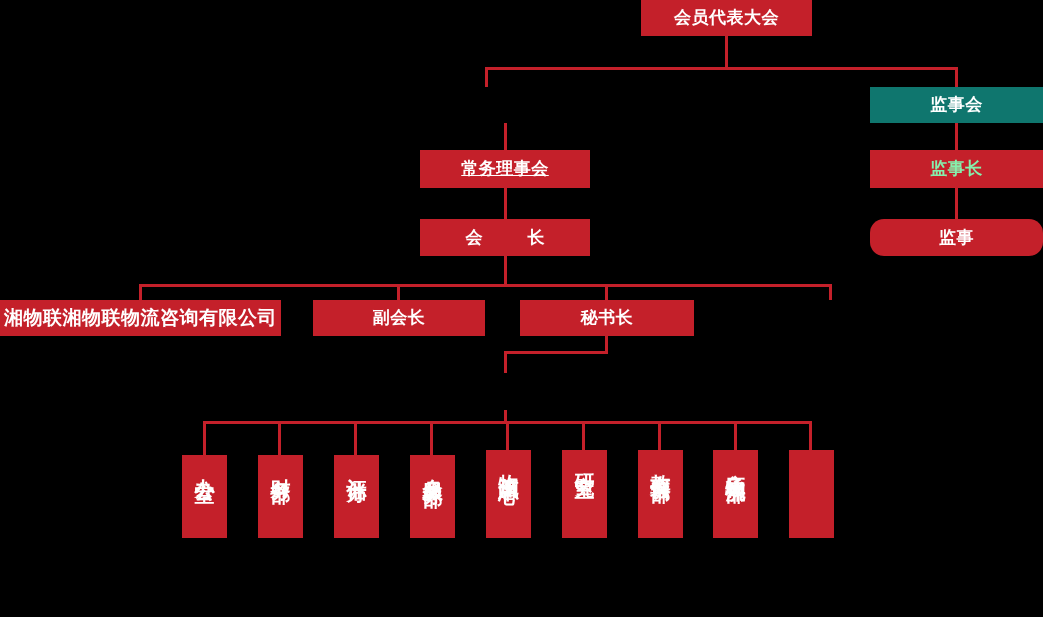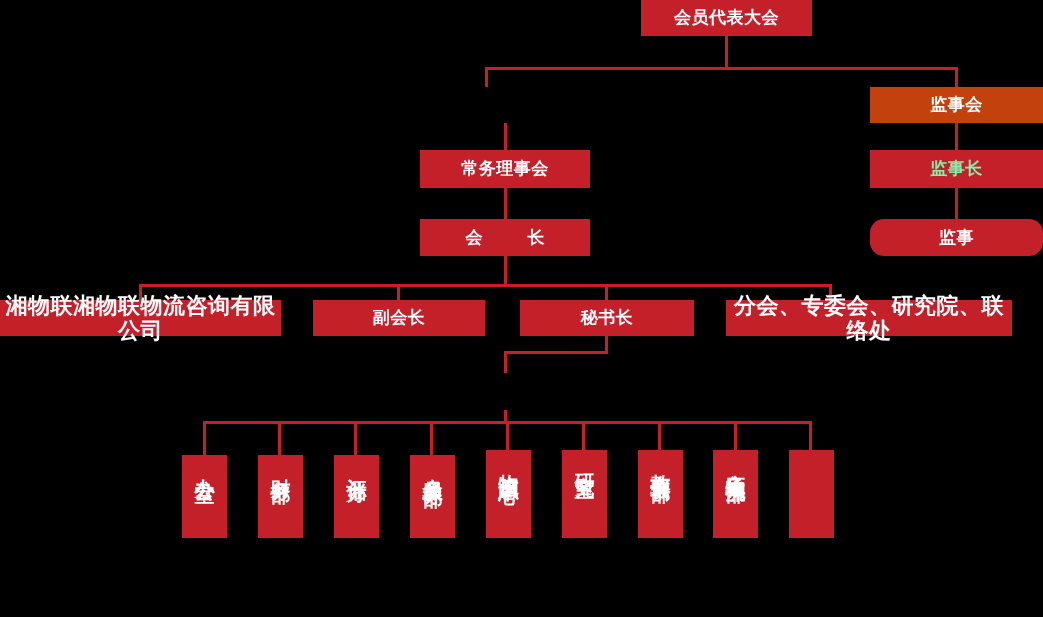--- a/index.html
+++ b/index.html
@@ -23,21 +23,21 @@
     display:flex;
     align-items:center;
     justify-content:center;
     text-align:center;
     line-height:1.15;
     box-sizing:border-box;
     letter-spacing:0.5px;
     z-index:3;
   }
   .box.h{ font-size:17px; }
-  .box.h.wide{ font-size:22px; }
+  .box.h.wide{ font-size:19px; }
   
   .box.v{
     writing-mode:vertical-rl;
     text-orientation:upright;
     font-size:20px;
     letter-spacing:2px;
     padding-top:8px;
     justify-content:flex-start;
     align-items:center;
     line-height:1.05;
@@ -65,47 +65,46 @@
 
 <div id="chart" style="background: rgb(0, 0, 0);">
 
   <div class="box h" style="left: 641px; top: 0px; width: 171px; height: 36px; background: rgb(196, 32, 42); color: rgb(255, 255, 255);">会员代表大会</div>
 
   <div class="ln v" style="left: 725px; top: 36px; width: 3px; height: 32px; background: rgb(196, 32, 42);"></div>
   <div class="ln h" style="left: 485px; top: 67px; width: 473px; height: 3px; background: rgb(196, 32, 42);"></div>
   <div class="ln v" style="left: 485px; top: 67px; width: 3px; height: 20px; background: rgb(196, 32, 42);"></div>
   <div class="ln v" style="left: 955px; top: 67px; width: 3px; height: 20px; background: rgb(196, 32, 42);"></div>
 
-  <div class="box h" style="left: 870px; top: 87px; width: 173px; height: 36px; background: #c2410c; color: rgb(255, 255, 255);">监事会</div>
+  <div class="box h" style="left: 870px; top: 87px; width: 173px; height: 36px; background: #0f766e; color: rgb(255, 255, 255);">监事会</div>
 
   <div class="ln v" style="left: 504px; top: 123px; width: 3px; height: 27px; background: rgb(196, 32, 42);"></div>
   <div class="ln v" style="left: 955px; top: 123px; width: 3px; height: 27px; background: rgb(196, 32, 42);"></div>
 
-  <div class="box h" style="left: 420px; top: 150px; width: 170px; height: 38px; background: rgb(196, 32, 42); color: rgb(255, 255, 255);">常务理事会</div>
+  <div class="box h" style="left: 420px; top: 150px; width: 170px; height: 38px; background: rgb(196, 32, 42); color: rgb(255, 255, 255); text-decoration: underline;">常务理事会</div>
   <div class="box h" style="left: 870px; top: 150px; width: 173px; height: 38px; background: rgb(196, 32, 42); color: #86efac;">监事长</div>
 
   <div class="ln v" style="left: 504px; top: 188px; width: 3px; height: 31px; background: rgb(196, 32, 42);"></div>
   <div class="ln v" style="left: 955px; top: 188px; width: 3px; height: 31px; background: rgb(196, 32, 42);"></div>
 
   <div class="box h" style="left: 420px; top: 219px; width: 170px; height: 37px; background: rgb(196, 32, 42); color: rgb(255, 255, 255);">
     <span class="spacer-gap">会　长</span>
   </div>
   <div class="box h" style="left: 870px; top: 219px; width: 173px; height: 37px; background: rgb(196, 32, 42); color: rgb(255, 255, 255); border-radius: 14px;">监事</div>
 
   <div class="ln v" style="left: 504px; top: 256px; width: 3px; height: 29px; background: rgb(196, 32, 42);"></div>
   <div class="ln h" style="left: 139px; top: 284px; width: 692px; height: 3px; background: rgb(196, 32, 42);"></div>
   <div class="ln v" style="left: 139px; top: 284px; width: 3px; height: 16px; background: rgb(196, 32, 42);"></div>
   <div class="ln v" style="left: 397px; top: 284px; width: 3px; height: 16px; background: rgb(196, 32, 42);"></div>
   <div class="ln v" style="left: 605px; top: 284px; width: 3px; height: 16px; background: rgb(196, 32, 42);"></div>
   <div class="ln v" style="left: 829px; top: 284px; width: 3px; height: 16px; background: rgb(196, 32, 42);"></div>
 
   <div class="box h wide" style="left: 0px; top: 300px; width: 281px; height: 36px; background: rgb(196, 32, 42); color: rgb(255, 255, 255);">湘物联湘物联物流咨询有限公司</div>
   <div class="box h" style="left: 520px; top: 300px; width: 174px; height: 36px; background: rgb(196, 32, 42); color: rgb(255, 255, 255);">秘书长</div>
   <div class="box h" style="left: 313px; top: 300px; width: 172px; height: 36px; background: rgb(196, 32, 42); color: rgb(255, 255, 255);">副会长</div>
-  <div class="box h wide" style="left: 726px; top: 300px; width: 286px; height: 36px; background: rgb(196, 32, 42); color: rgb(255, 255, 255);">分会、专委会、研究院、联络处</div>
 
   <div class="ln v" style="left: 605px; top: 336px; width: 3px; height: 17px; background: rgb(196, 32, 42);"></div>
   <div class="ln h" style="left: 504px; top: 351px; width: 104px; height: 3px; background: rgb(196, 32, 42);"></div>
   <div class="ln v" style="left: 504px; top: 351px; width: 3px; height: 22px; background: rgb(196, 32, 42);"></div>
 
 
   <div class="ln v" style="left: 504px; top: 410px; width: 3px; height: 13px; background: rgb(196, 32, 42);"></div>
   <div class="ln h" style="left: 203px; top: 421px; width: 608px; height: 3px; background: rgb(196, 32, 42);"></div>
 
   <div class="ln v" style="left: 203px; top: 421px; width: 3px; height: 34px; background: rgb(196, 32, 42);"></div>

